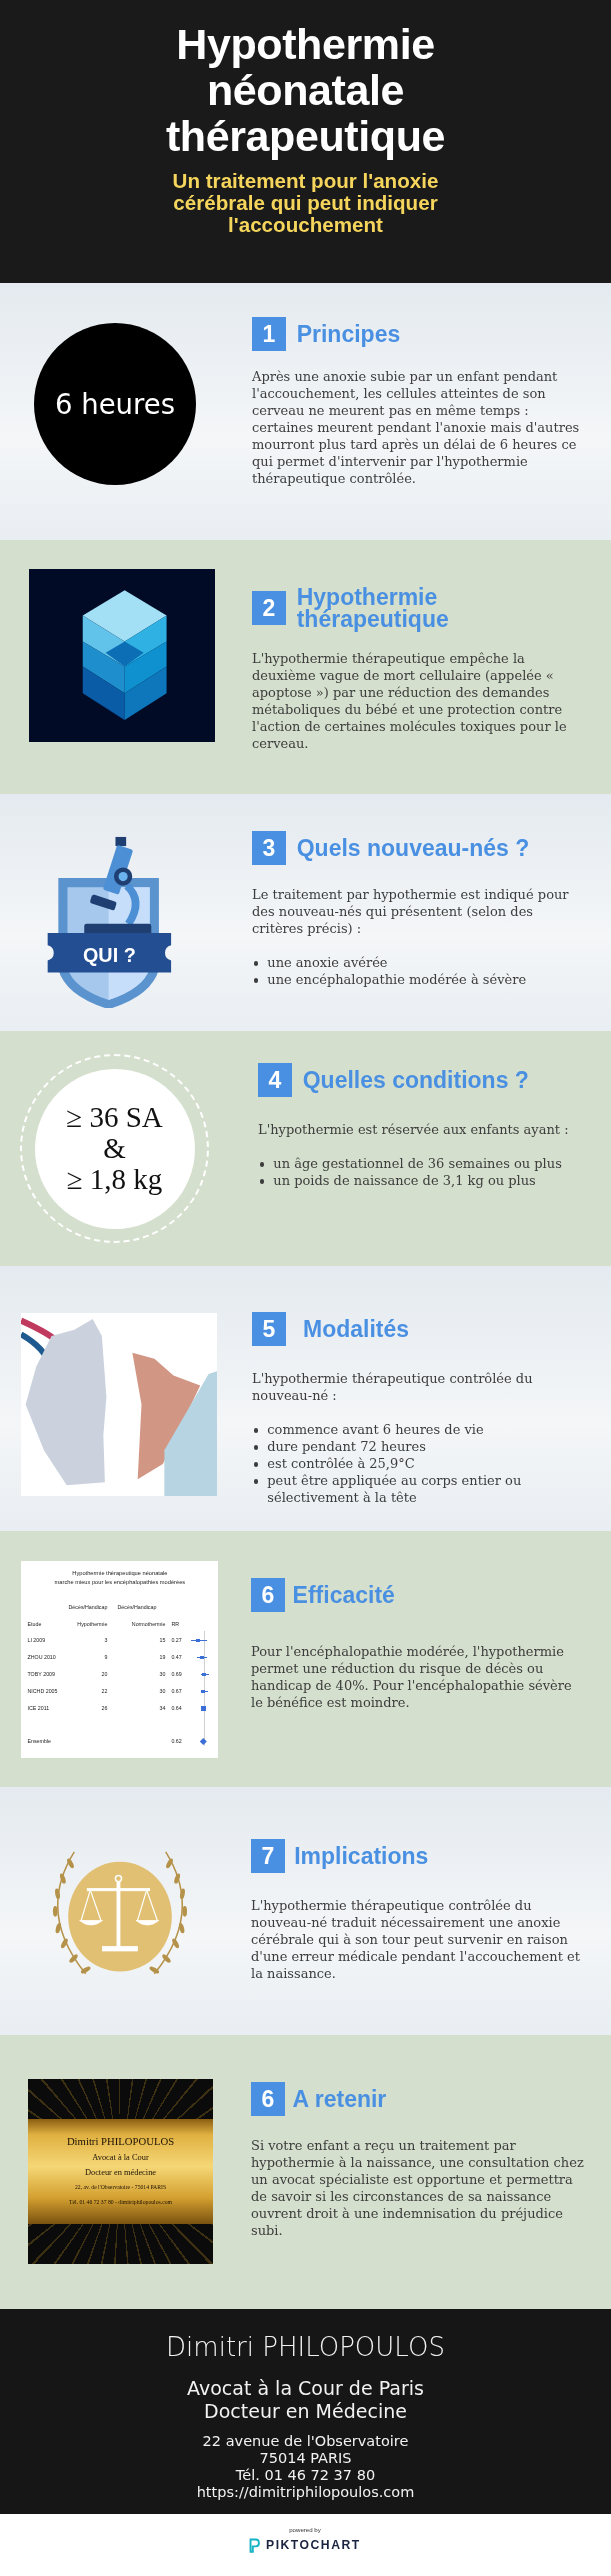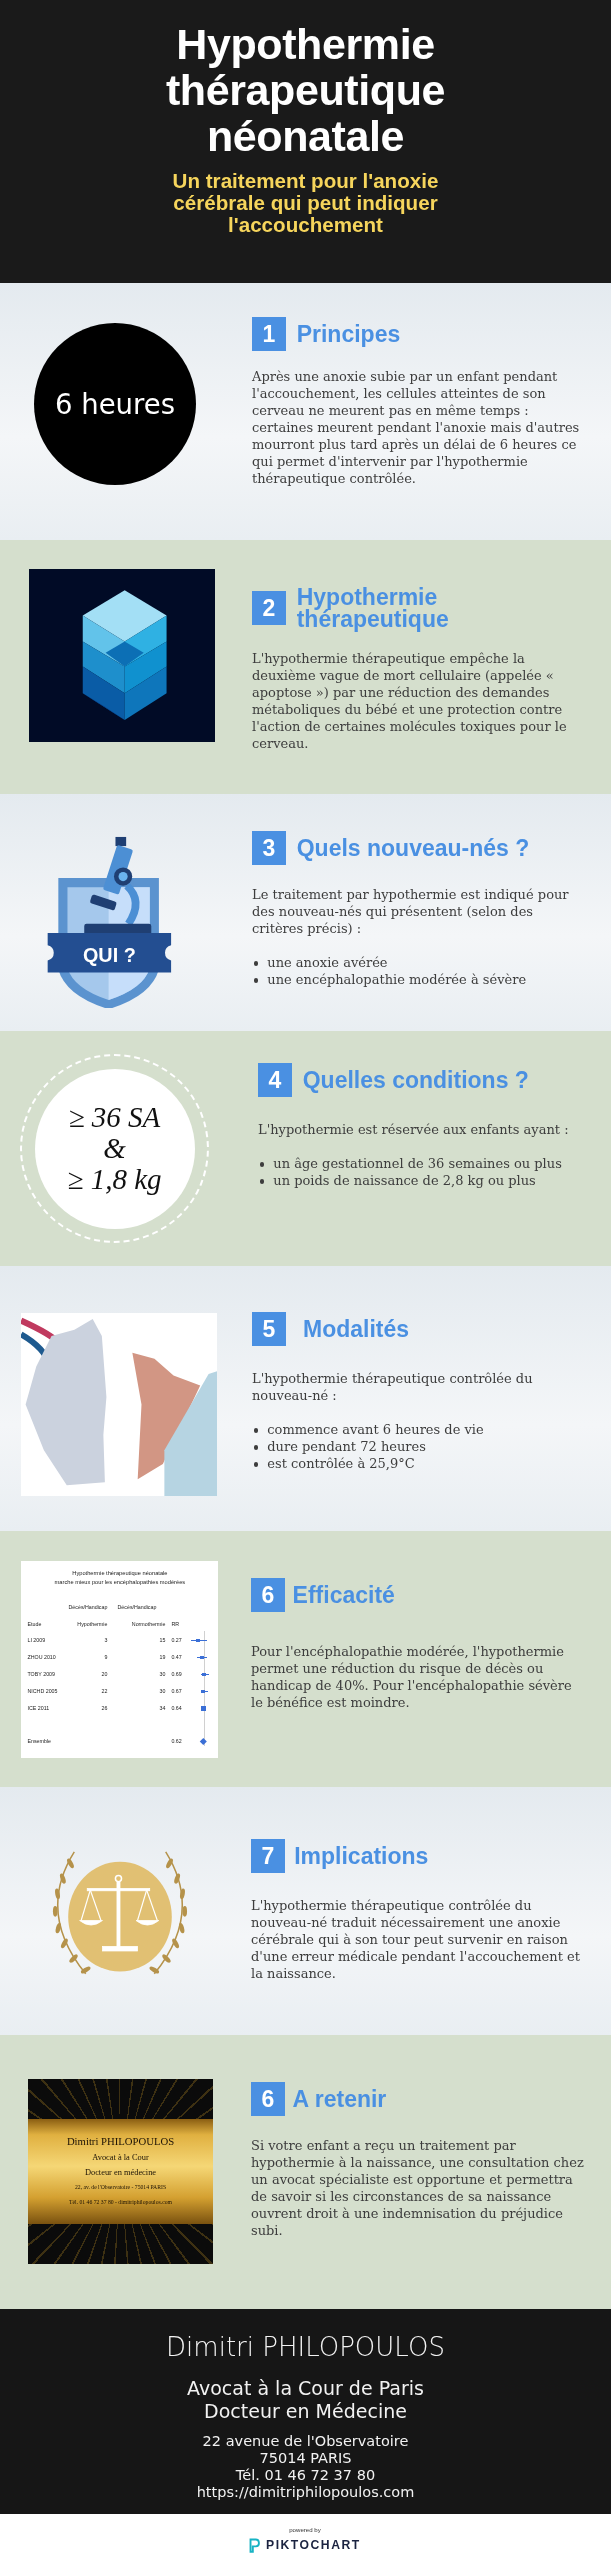--- a/index.html
+++ b/index.html
@@ -153,22 +153,22 @@
       font-family: "Liberation Sans", sans-serif; font-weight: bold;
       font-size: 12.2px; letter-spacing: 1.5px; color: #1b2340; margin-left: 6.1px;
     }
   </style>
 </head>
 <body>
 
 <div class="header">
   <div class="title">
     <div>Hypothermie</div>
+    <div>néonatale</div>
     <div>thérapeutique</div>
-    <div>néonatale</div>
   </div>
   <div class="subtitle">
     <div>Un traitement pour l'anoxie</div>
     <div>cérébrale qui peut indiquer</div>
     <div>l'accouchement</div>
   </div>
 </div>
 
 <div class="section light" style="height:257px;">
   <div class="visual" style="left:34px; top:40px;">
@@ -230,38 +230,38 @@
     </div>
     <div class="body-text" style="margin-top:21.4px;">Le traitement par hypothermie est indiqué pour des nouveau-nés qui présentent (selon des critères précis) :</div>
     <ul class="bullets">
       <li>une anoxie avérée</li>
       <li>une encéphalopathie modérée à sévère</li>
     </ul>
   </div>
 </div>
 
 <div class="section green" style="height:235px;">
-  <div class="visual" style="left:20px; top:23px;font-style:italic;">
+  <div class="visual" style="left:20px; top:23px;">
     <div class="circle-dashed">
       <div class="circle-white">
         <div>≥ 36 SA</div>
         <div>&amp;</div>
         <div>≥ 1,8 kg</div>
       </div>
     </div>
   </div>
   <div class="content" style="top:32px; left:258px;">
     <div class="heading-row">
       <div class="num-badge">4</div>
       <div class="sec-title">Quelles conditions ?</div>
     </div>
     <div class="body-text" style="margin-top:24.4px;">L'hypothermie est réservée aux enfants ayant :</div>
     <ul class="bullets">
       <li>un âge gestationnel de 36 semaines ou plus</li>
-      <li>un poids de naissance de 2,8 kg ou plus</li>
+      <li>un poids de naissance de 3,1 kg ou plus</li>
     </ul>
   </div>
 </div>
 
 <div class="section light" style="height:265px;">
   <div class="visual" style="left:21.4px; top:47px; width:196px; height:183px; background:#ffffff; overflow:hidden;">
     <svg width="196" height="183" viewBox="0 0 257 240">
       <path d="M0,10 Q40,28 50,40" stroke="#c03a5f" stroke-width="8" fill="none"></path>
       <path d="M0,28 Q30,45 38,68" stroke="#1e5a8f" stroke-width="8" fill="none"></path>
       <path d="M40,30 L70,22 L94,8 L106,30 L112,110 L108,160 L110,222 L60,226 L30,180 L6,120 L20,70 Z" fill="#cbd2de"></path>
@@ -272,20 +272,21 @@
   <div class="content" style="top:46px;">
     <div class="heading-row">
       <div class="num-badge">5</div>
       <div class="sec-title" style="margin-left:17px;">Modalités</div>
     </div>
     <div class="body-text" style="margin-top:24.4px;">L'hypothermie thérapeutique contrôlée du nouveau-né :</div>
     <ul class="bullets">
       <li>commence avant 6 heures de vie</li>
       <li>dure pendant 72 heures</li>
       <li>est contrôlée à 25,9°C</li>
+      <li>peut être appliquée au corps entier ou sélectivement à la tête</li>
     </ul>
   </div>
 </div>
 
 <div class="section green" style="height:256px;">
   <div class="visual" style="left:21.4px; top:30px;">
     <div class="forest">
       <div class="ftitle">
         <div>Hypothermie thérapeutique néonatale</div>
         <div>marche mieux pour les encéphalopathies modérées</div>

